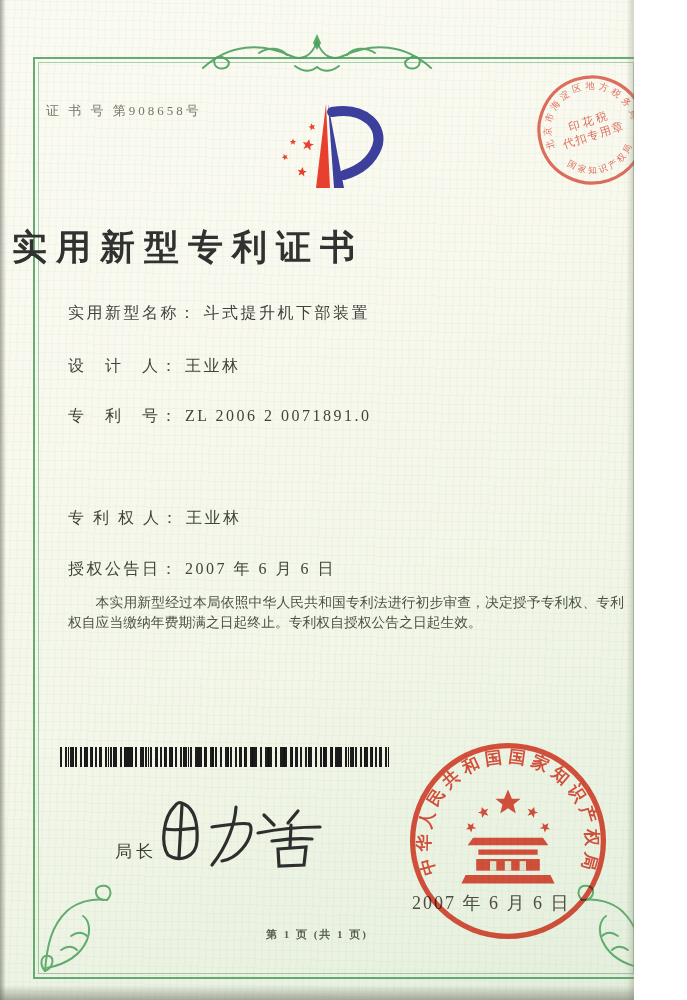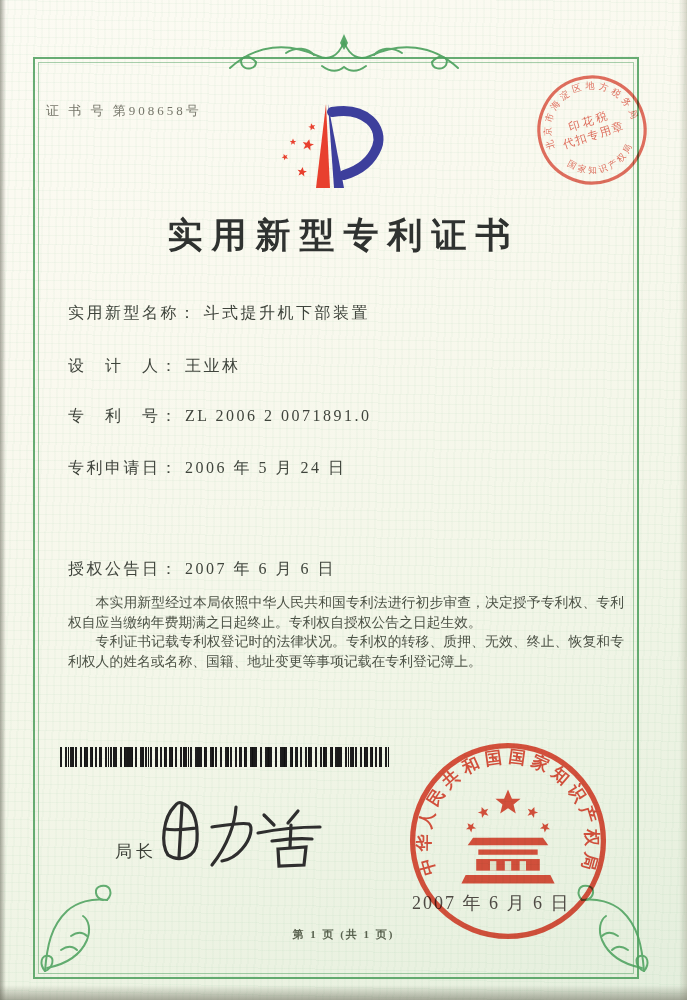--- a/index.html
+++ b/index.html
@@ -1,33 +1,33 @@
 <!DOCTYPE html>
 <html><head>
 <meta charset="utf-8">
 <style>
   html,body{margin:0;padding:0;background:#ffffff;}
-  #page{position:relative;width:687px;height:1000px;overflow:hidden;
+  #page{position:relative;width:634px;height:1000px;overflow:hidden;
         font-family:"Liberation Serif","DejaVu Serif",serif;
         background:linear-gradient(155deg,#fcfbf3 0%,#faf9ef 30%,#f3f6e8 62%,#e9f1e0 88%,#e4eedd 100%);}
   .texture{position:absolute;inset:0;pointer-events:none;
         background:
           repeating-linear-gradient(92deg, rgba(120,185,140,.045) 0 2px, rgba(255,255,255,0) 2px 7px),
           repeating-linear-gradient(1deg, rgba(110,180,130,.06) 0 1px, rgba(255,255,255,0) 1px 9px);}
   .frame{position:absolute;left:33px;top:57px;width:602px;height:918px;
         border:2px solid rgba(66,152,84,.8);}
   .frame::after{content:'';position:absolute;inset:3px;border:1px solid rgba(66,152,84,.45);}
   .ornament-top{position:absolute;left:50%;top:26px;transform:translateX(-50%);}
   .corner{position:absolute;}
   .corner-bl{left:37px;top:876px;}
   .corner-br{left:572px;top:876px;transform:scaleX(-1);}
   .cert-no{position:absolute;left:46px;top:102px;font-size:13px;letter-spacing:3px;color:#76766a;}
   .logo{position:absolute;left:278px;top:90px;}
   .tax-stamp{position:absolute;left:528px;top:66px;transform:rotate(-18deg);opacity:.85;mix-blend-mode:multiply;}
-  .title{position:absolute;left:0;top:212px;width:100%;margin:0;text-align:center;
+  .title{position:absolute;left:0;top:212px;width:100%;margin:12px;
         font-size:35px;font-weight:700;letter-spacing:9px;color:#2f3230;}
   .field{position:absolute;left:68px;font-size:16px;letter-spacing:2.5px;color:#3f443c;white-space:nowrap;}
   .field .fvalue{margin-left:6px;}
   .f0{top:303px}.f1{top:356px}.f2{top:406px}.f3{top:458px}.f4{top:508px}.f5{top:559px}
   .body-text{position:absolute;left:68px;top:593px;width:556px;font-size:13.8px;line-height:19.5px;
         color:#4c5246;text-align:justify;}
   .body-text p{margin:0;text-indent:2em;}
   .barcode{position:absolute;left:60px;top:747px;width:330px;height:20px;
         background:
           repeating-linear-gradient(90deg,#1d1d1d 0 2px,transparent 2px 5px),
@@ -127,30 +127,29 @@
 
   <div class="field f1">
     <span class="flabel">设　计　人：</span><span class="fvalue">王业林</span>
   </div>
   <div class="field f0">
     <span class="flabel">实用新型名称：</span><span class="fvalue">斗式提升机下部装置</span>
   </div>
   <div class="field f2">
     <span class="flabel">专　利　号：</span><span class="fvalue">ZL 2006 2 0071891.0</span>
   </div>
-  <div class="field f3">
-    <span class="flabel">专利申请日：</span><span class="fvalue">2006 年 5 月 24 日</span>
+  <div class="field f4">
+    <span class="flabel">专 利 权 人：</span><span class="fvalue">王业林</span>
   </div>
   <div class="field f5">
     <span class="flabel">授权公告日：</span><span class="fvalue">2007 年 6 月 6 日</span>
   </div>
 
   <div class="body-text">
     <p>本实用新型经过本局依照中华人民共和国专利法进行初步审查，决定授予专利权、专利权自应当缴纳年费期满之日起终止。专利权自授权公告之日起生效。</p>
-    <p>专利证书记载专利权登记时的法律状况。专利权的转移、质押、无效、终止、恢复和专利权人的姓名或名称、国籍、地址变更等事项记载在专利登记簿上。</p>
   </div>
 
   <div class="barcode"></div>
 
   <div class="director-label">局长</div>
   <span class="visually-hidden">田力普</span>
   <svg class="signature" width="185" height="85" viewBox="0 0 185 85">
     <g fill="none" stroke="#2e2e2e" stroke-width="3.2" stroke-linecap="round">
       <path d="M 22,14 C 12,24 8,50 16,62 C 28,70 44,64 45,48 C 46,30 42,16 32,11 C 27,8 25,10 22,14"></path>
       <path d="M 13,36 C 24,38 36,36 44,35"></path>

